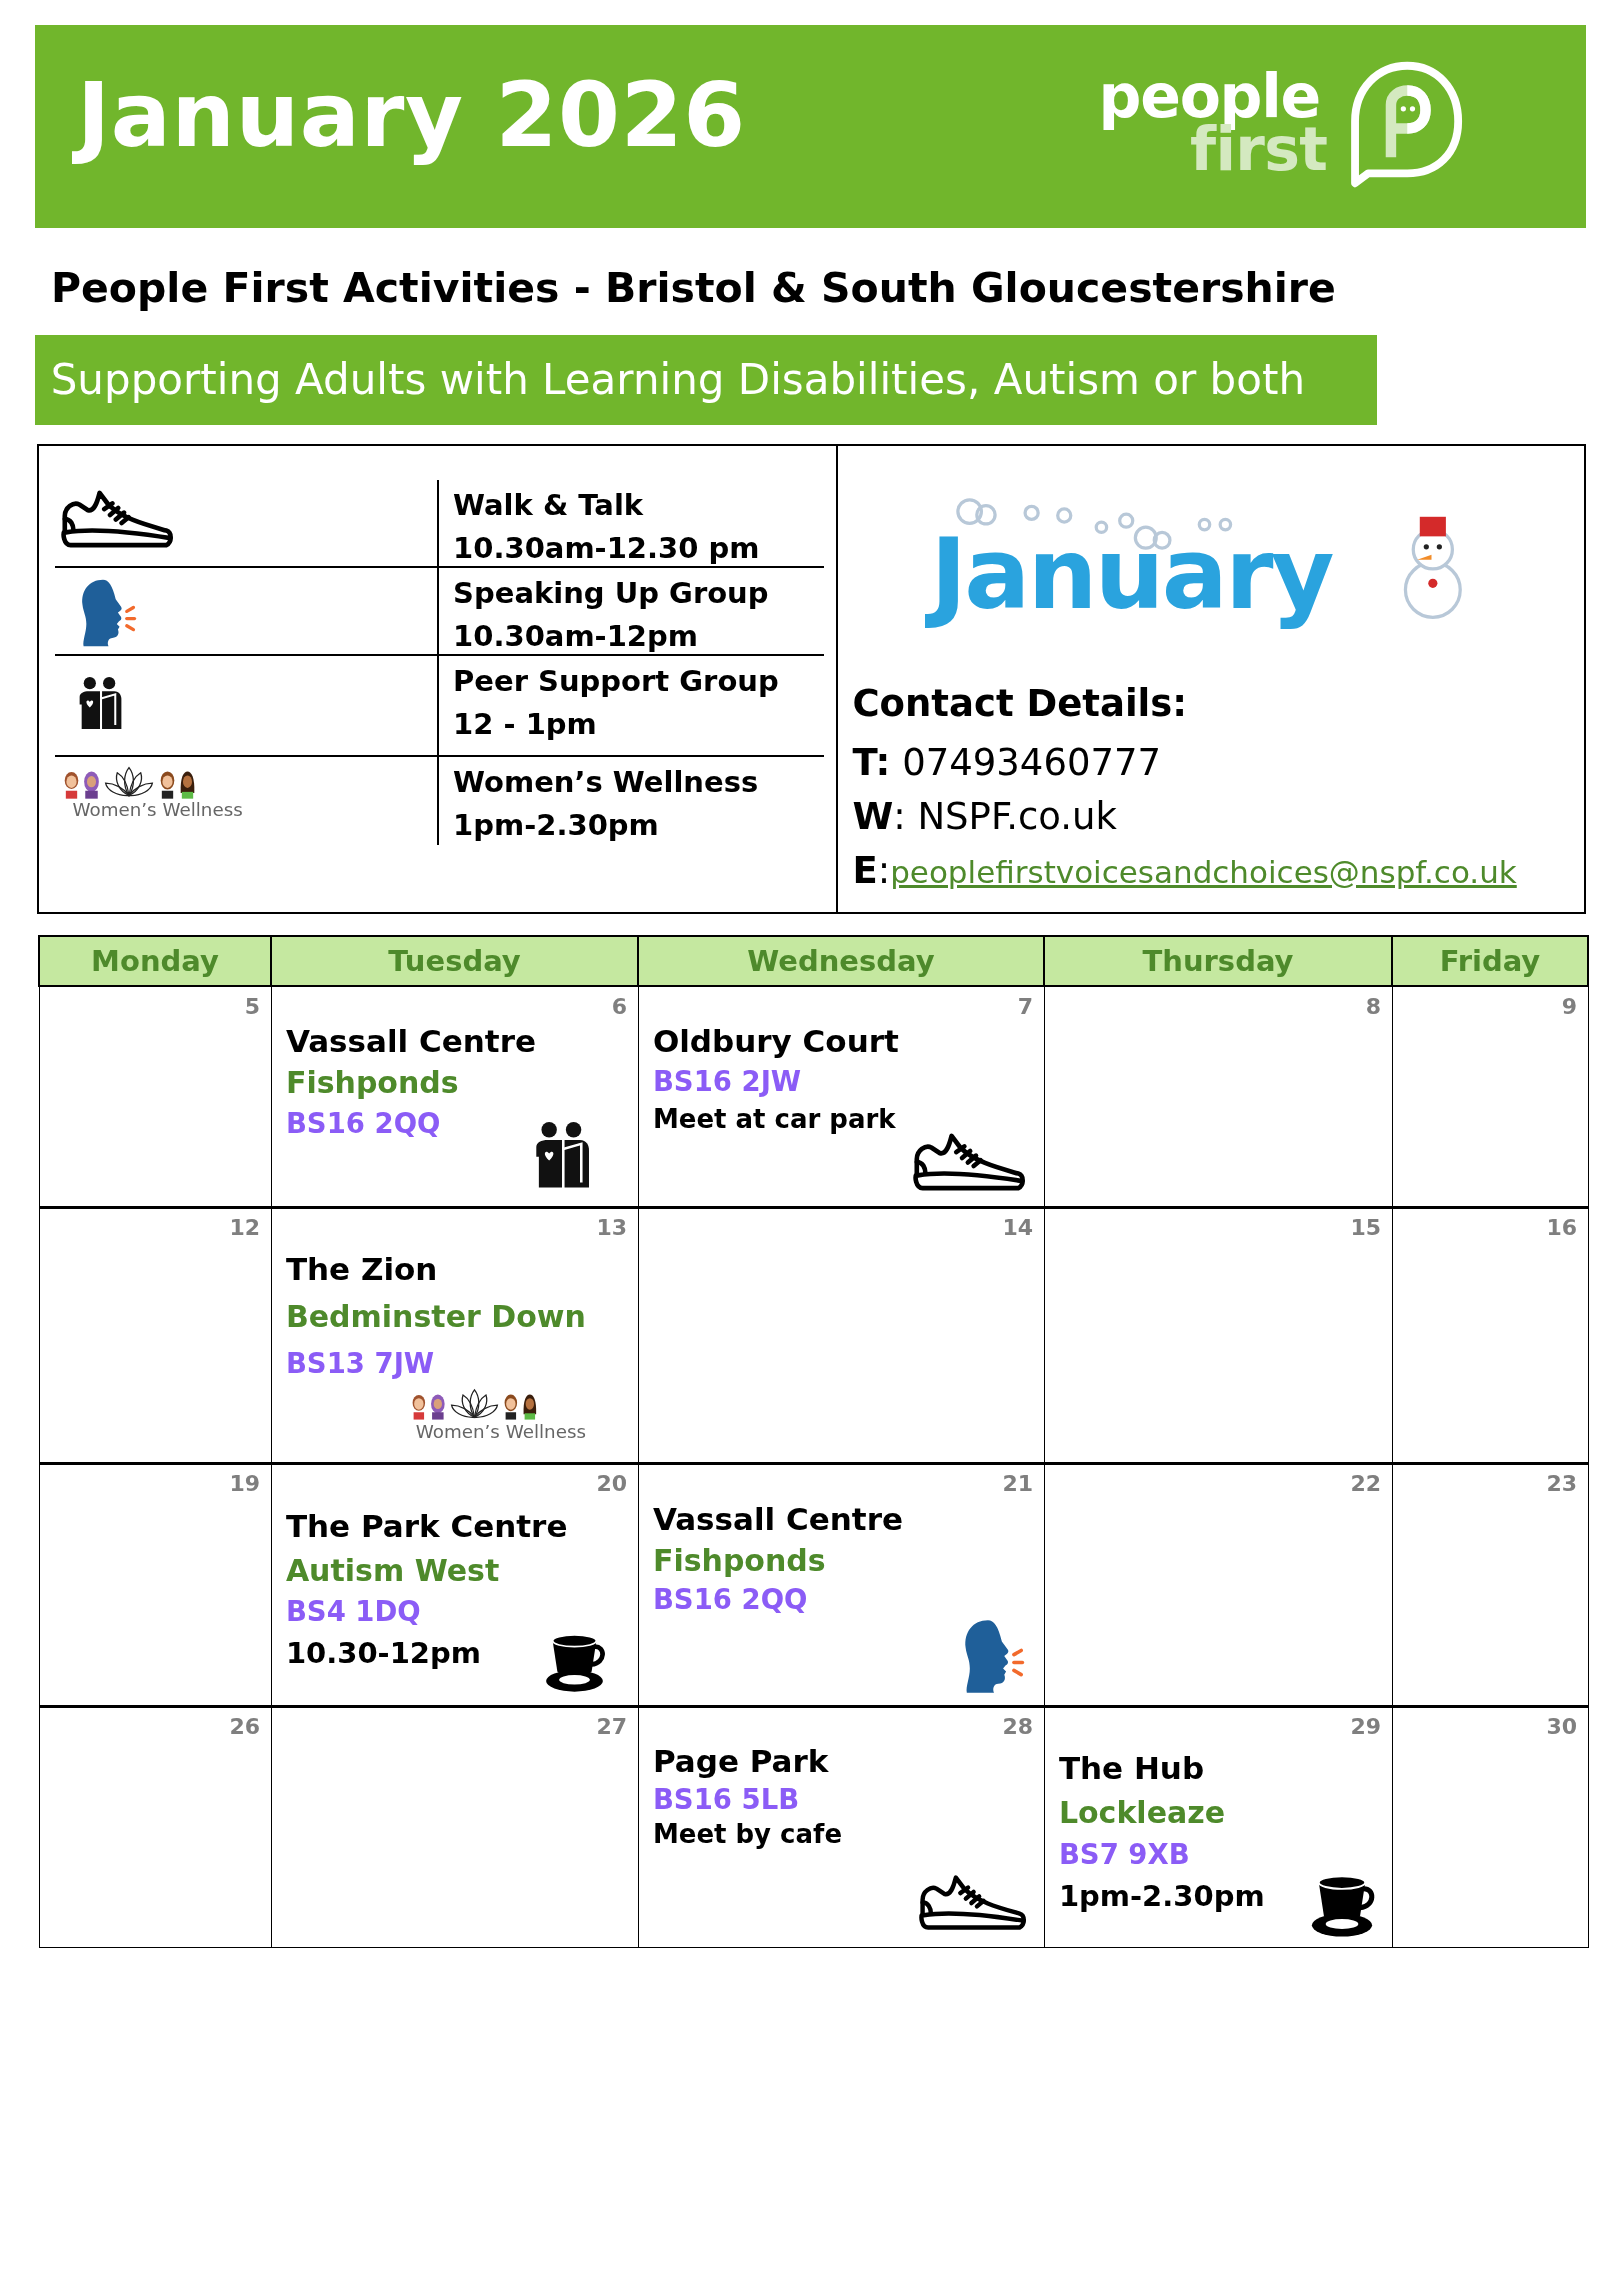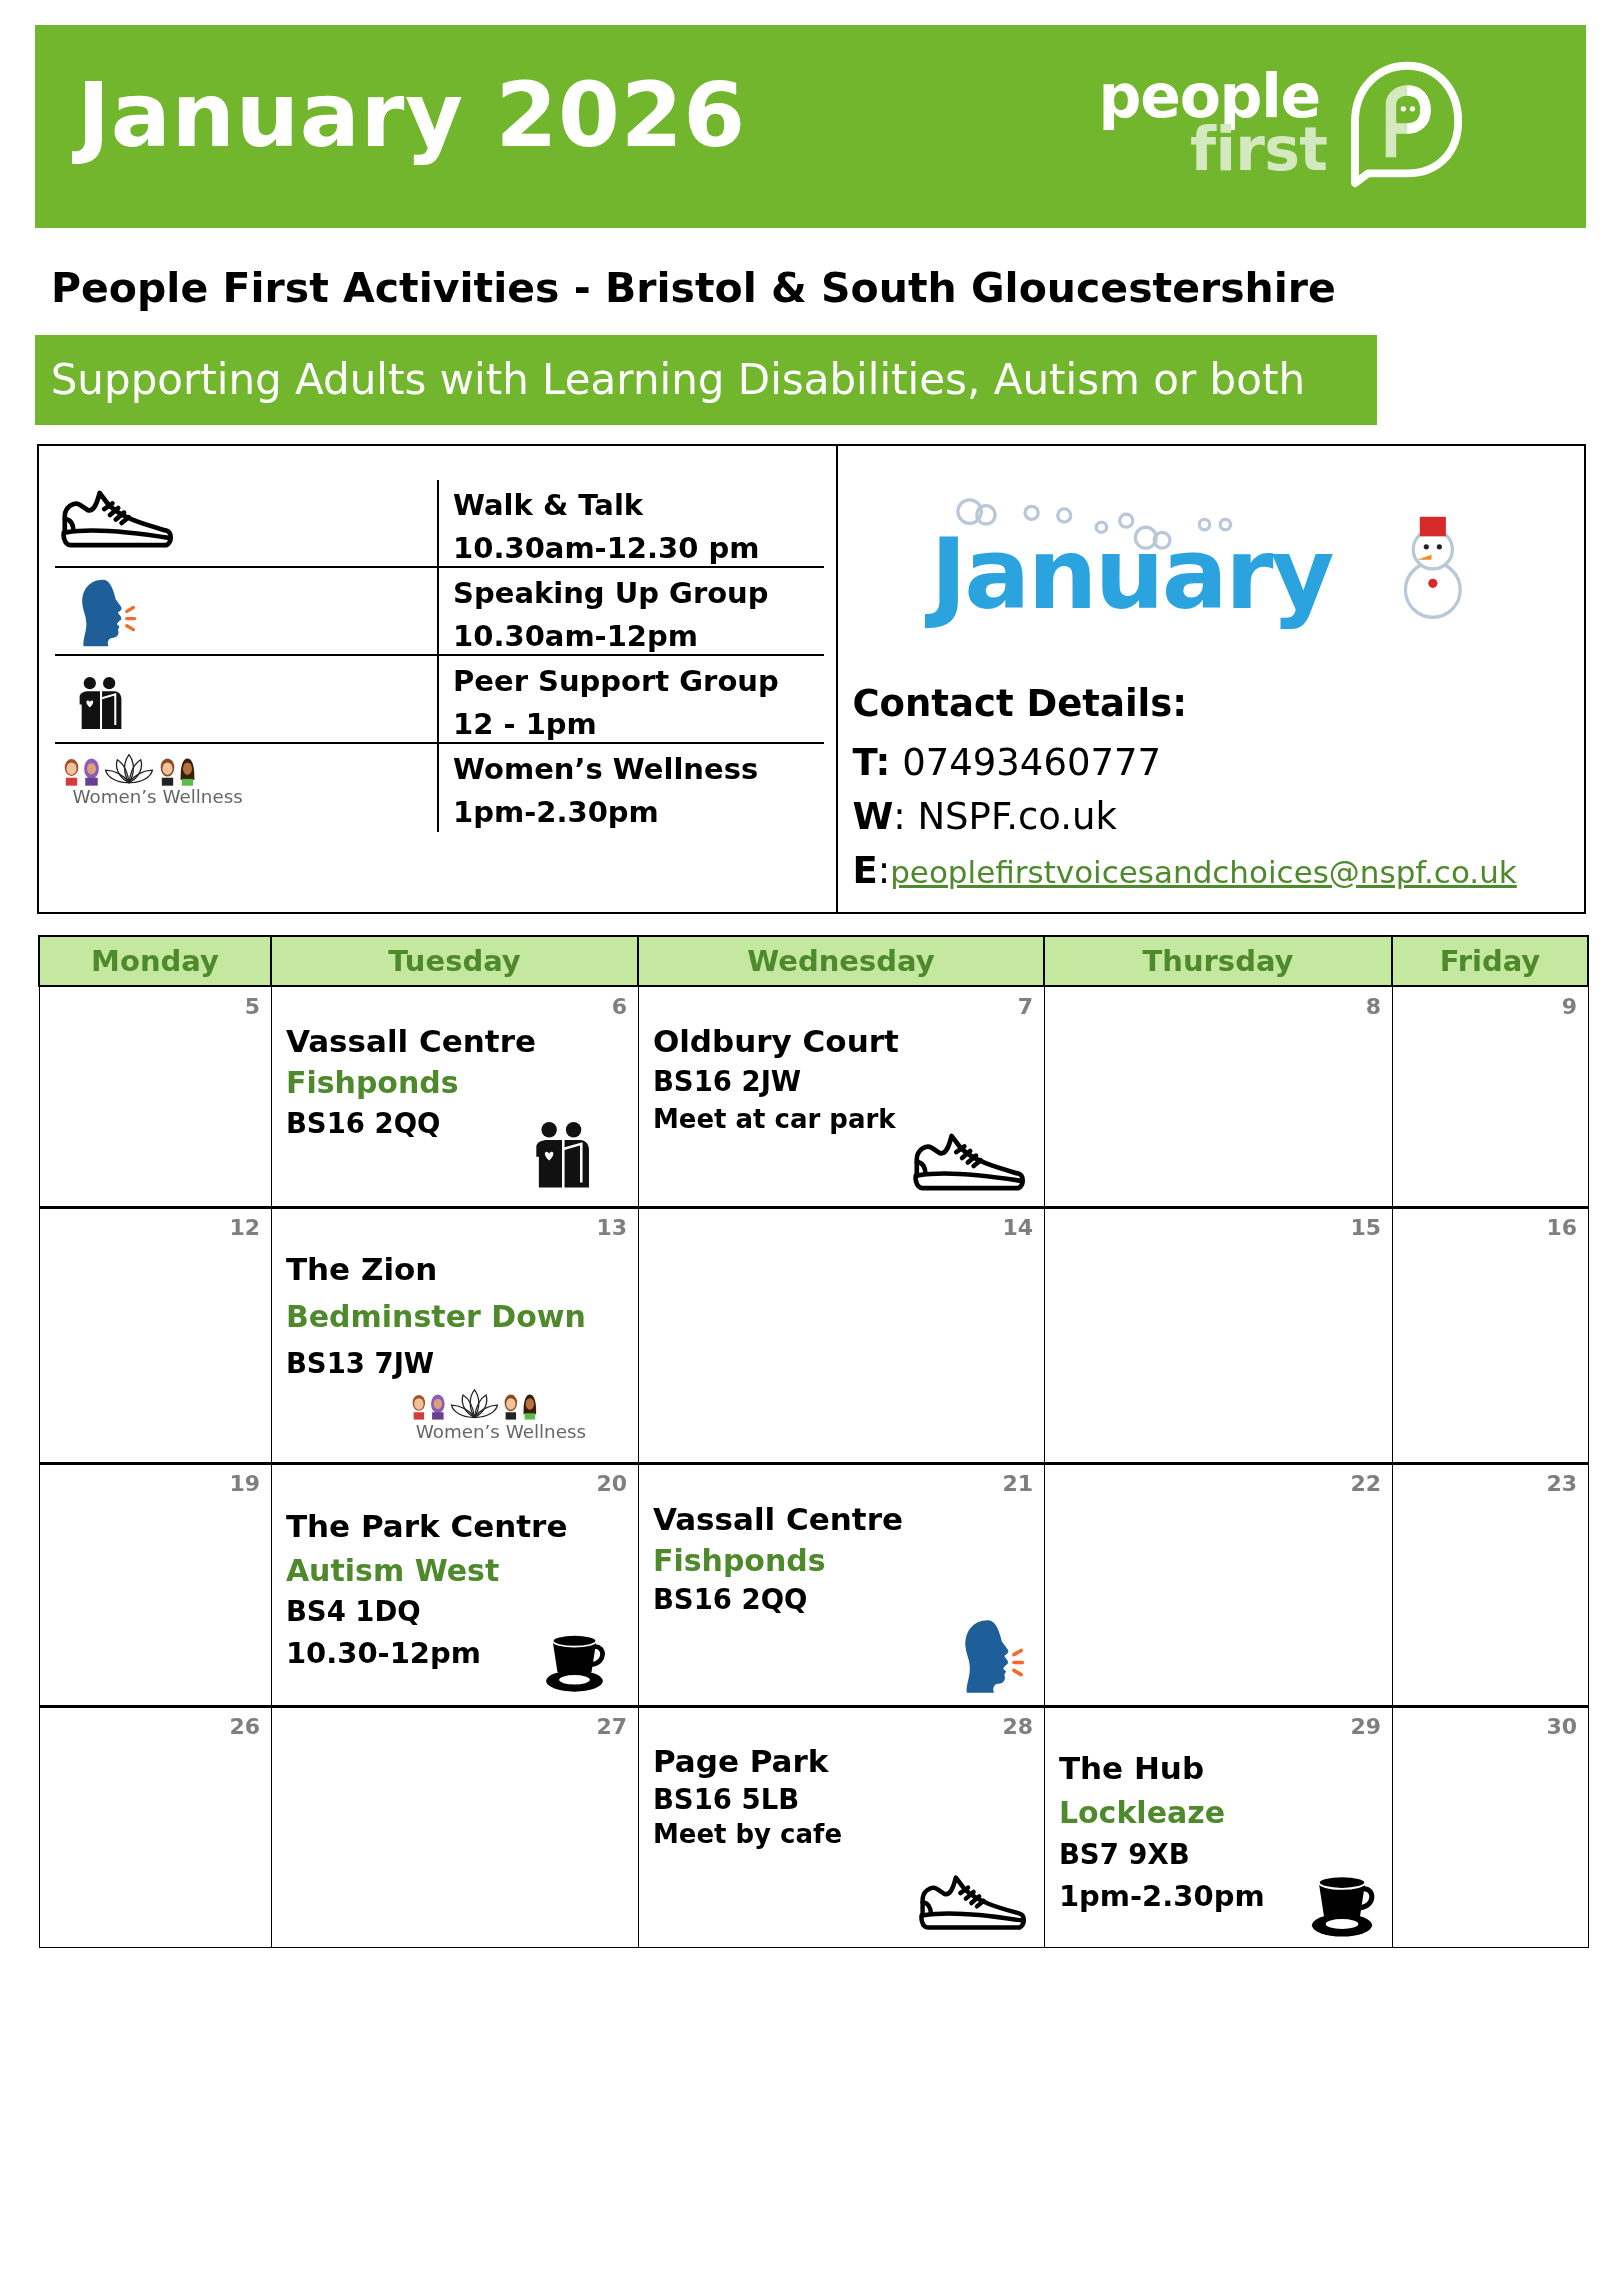--- a/index.html
+++ b/index.html
@@ -32,21 +32,21 @@
   .contact a { color: #4e8a2b; text-decoration: underline; font-size: 31px; }
 
   .cal { position: absolute; left: 38px; top: 935px; width: 1548px; border-collapse: collapse; table-layout: fixed; }
   .cal th { background: #c5e8a0; color: #4e8a2b; font-size: 29px; font-weight: bold; height: 50px; border: 2px solid #000; }
   .cal td { border: 1.3px solid #000; vertical-align: top; position: relative; padding: 0; }
   .cal tr.week td { border-top: 3.3px solid #000; }
   .daynum { position: absolute; right: 10.5px; top: 6.5px; font-size: 22px; font-weight: bold; color: #7f7f7f; }
   .ev { position: absolute; left: 14.4px; }
   .ev .place { font-size: 31px; font-weight: bold; color: #000; white-space: nowrap; }
   .ev .area { font-size: 30px; font-weight: bold; color: #4e8a2b; white-space: nowrap; }
-  .ev .pc { font-size: 27.5px; font-weight: bold; color: #000000; white-space: nowrap; }
+  .ev .pc { font-size: 27.5px; font-weight: bold; color: #8b5cf6; white-space: nowrap; }
   .ev .note { font-size: 26px; font-weight: bold; color: #000; white-space: nowrap; }
   .ev .time { font-size: 29px; font-weight: bold; color: #000; white-space: nowrap; }
   .cell-icon { position: absolute; }
   .ww-label { font-size: 18.3px; color: #666; text-align: center; font-weight: normal; }
 </style>
 </head>
 <body>
 
 <svg width="0" height="0" style="position:absolute">
   <defs>
@@ -152,21 +152,21 @@
       <div class="legend-icon">
         <svg style="position:absolute;left:18.3px;top:9.2px" width="71" height="72" viewBox="0 0 108 110">
             <use href="#sym-head"></use>
           </svg>
       </div>
       <div class="legend-text">
         <div>Speaking Up Group</div>
         <div>10.30am-12pm</div>
       </div>
     </div>
-    <div class="legend-row" style="height:88px">
+    <div class="legend-row" style="height:101px">
       <div class="legend-icon">
         <svg style="position:absolute;left:18.3px;top:18.3px" width="54" height="56" viewBox="0 0 82 86">
             <use href="#sym-peer"></use>
           </svg>
       </div>
       <div class="legend-text">
         <div>Peer Support Group</div>
         <div>12 - 1pm</div>
       </div>
     </div>

